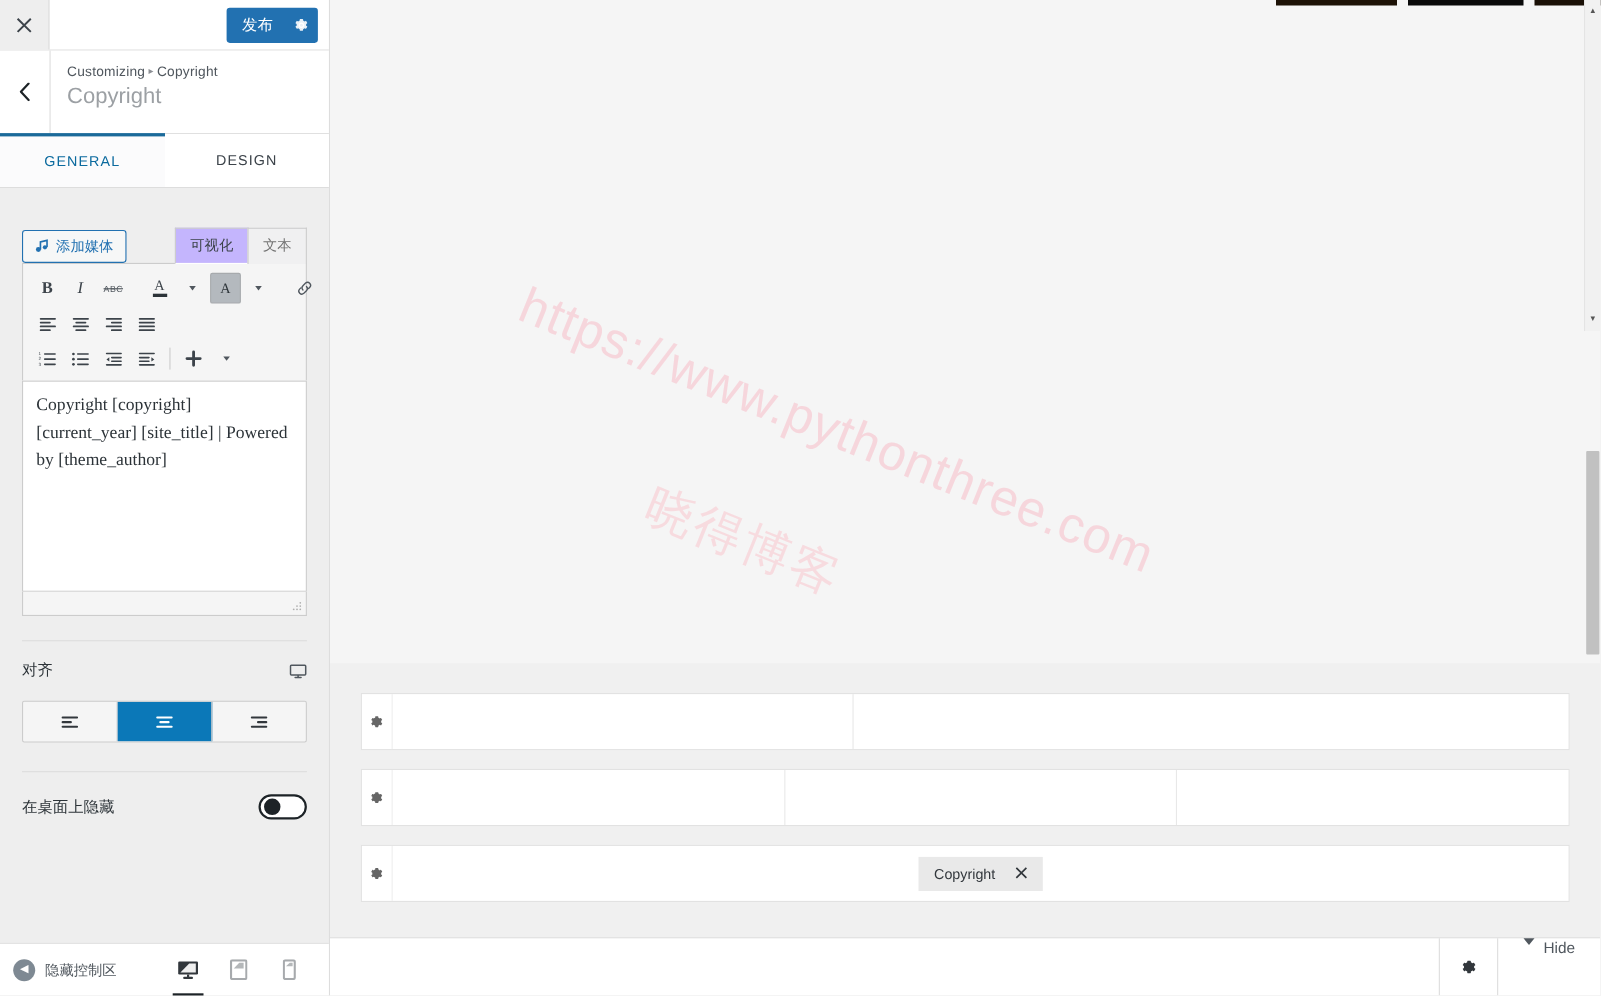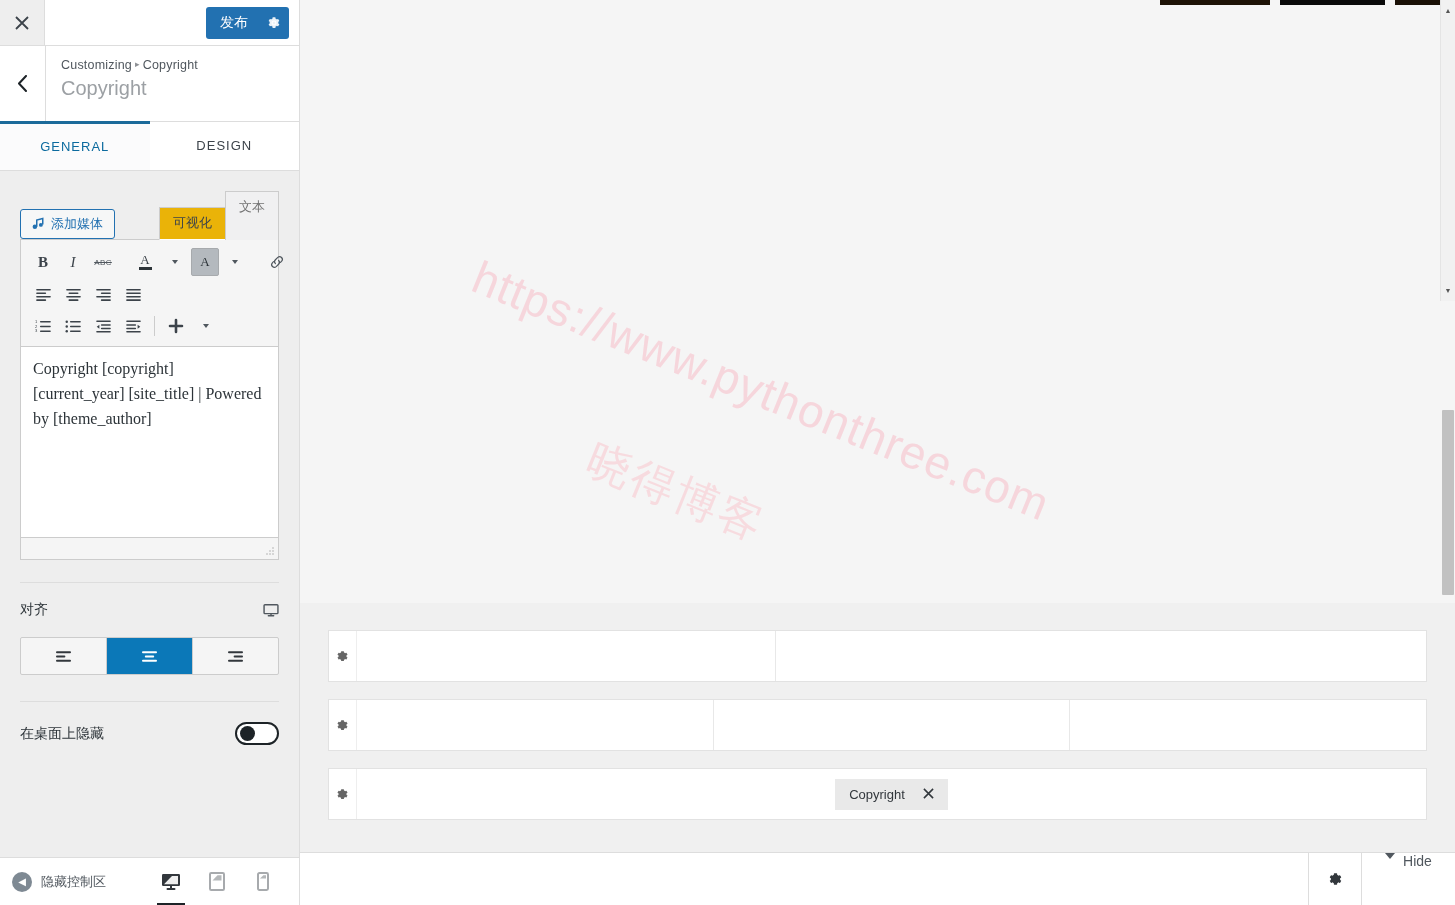--- a/index.html
+++ b/index.html
@@ -88,21 +88,21 @@
     display: inline-flex; align-items: center; gap: 6px; cursor: pointer;
     height: 30px;
   }
   .add-media svg { display: block; }
   .mce-tabs { position: absolute; right: 0; bottom: 0; display: flex; gap: 0; }
   .mce-tab {
     font-size: 13px; color: #737373; padding: 6px 13px 7px;
     border: 1px solid #ccc; background: #f0f0f1; cursor: pointer;
     border-bottom: none; position: relative; top: 1px;
   }
-  .mce-tab.active { background: #eab308; border-bottom: 1px solid #fff; color: #3c434a; margin-top: 16px; }
+  .mce-tab.active { background: #c4b5fd; border-bottom: 1px solid #fff; color: #3c434a; }
   .mce-tab + .mce-tab { margin-left: -1px; }
 
   .mce-toolbar {
     background: #f5f5f5; border: 1px solid #ccc; border-bottom: none;
     padding: 6px 8px 4px 8px;
   }
   .mce-row { display: flex; align-items: center; gap: 2px; height: 32px; }
   .mce-btn {
     min-width: 28px; height: 28px; display: flex; align-items: center;
     justify-content: center; cursor: pointer; color: #50575e; font-size: 14px;

